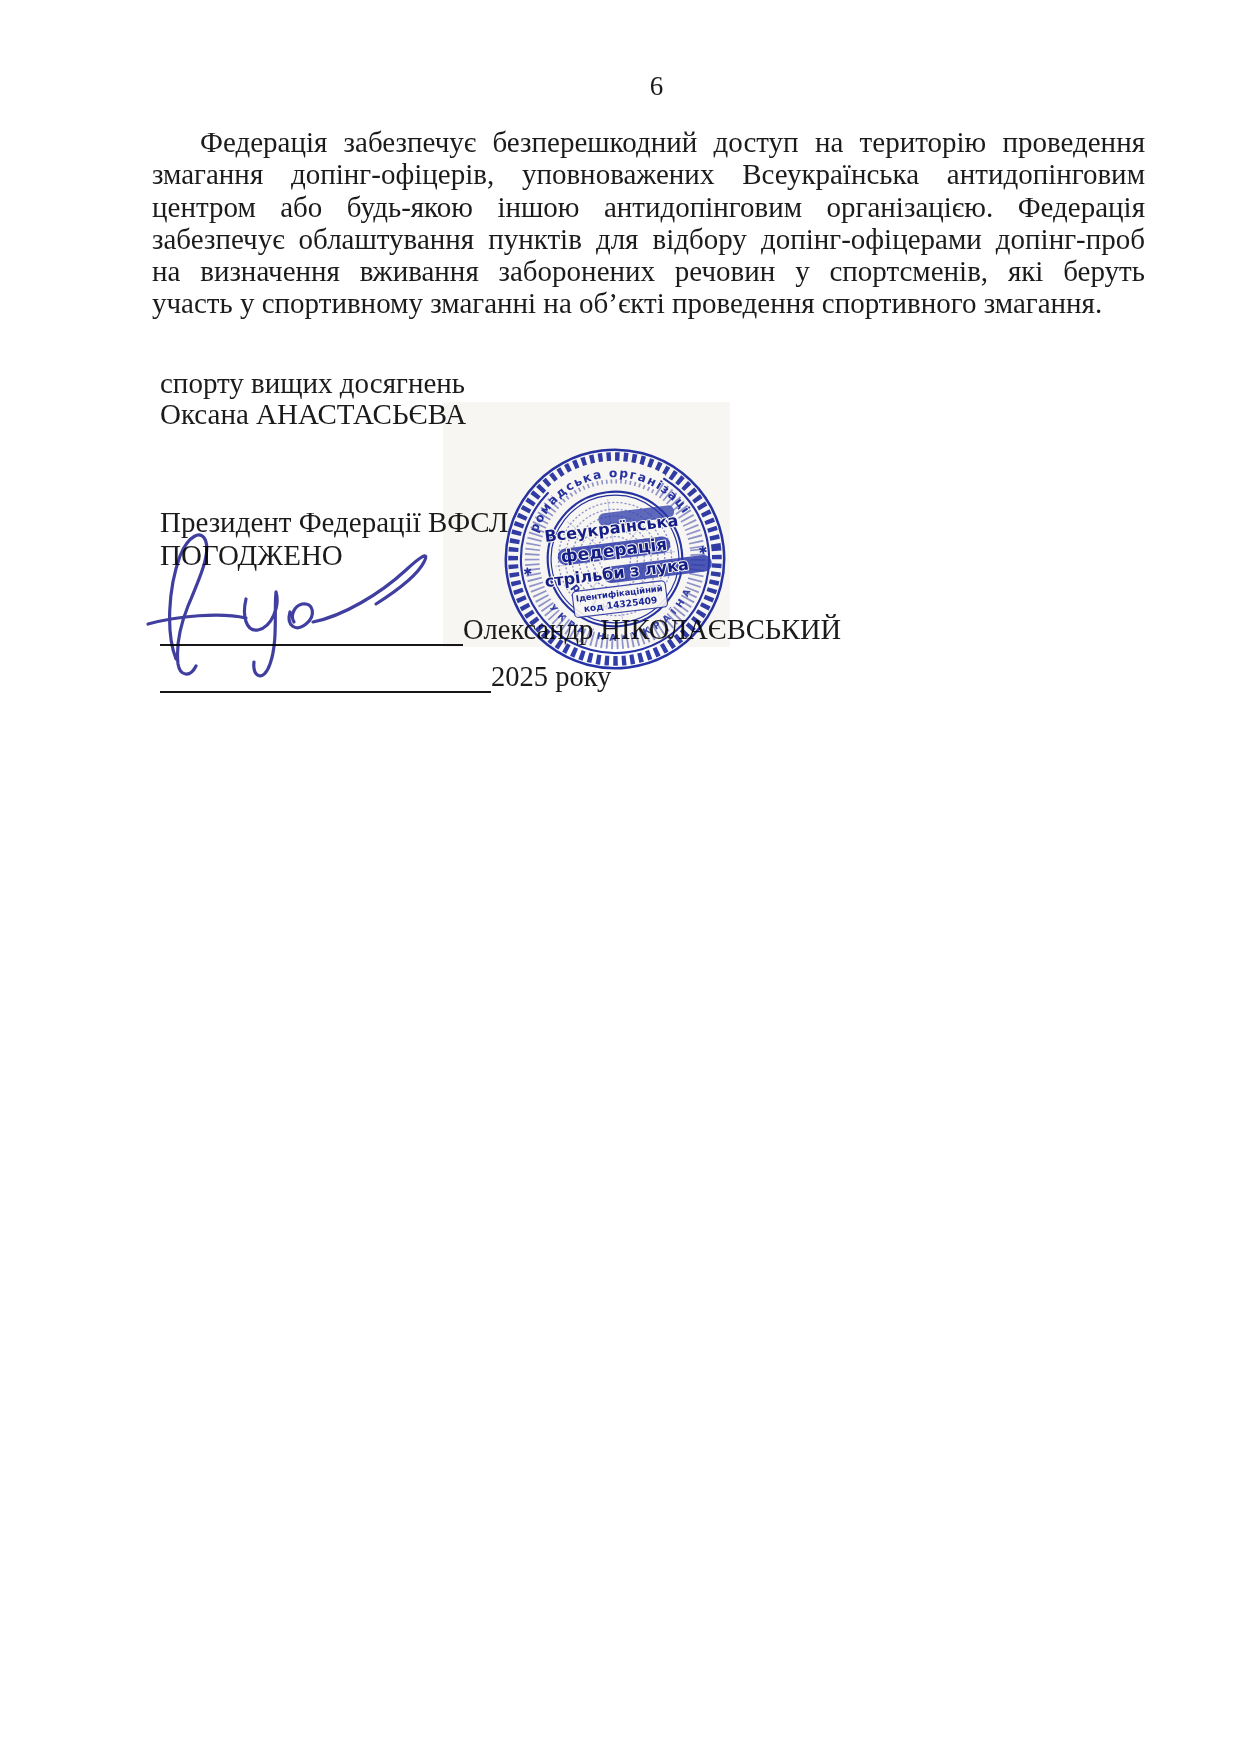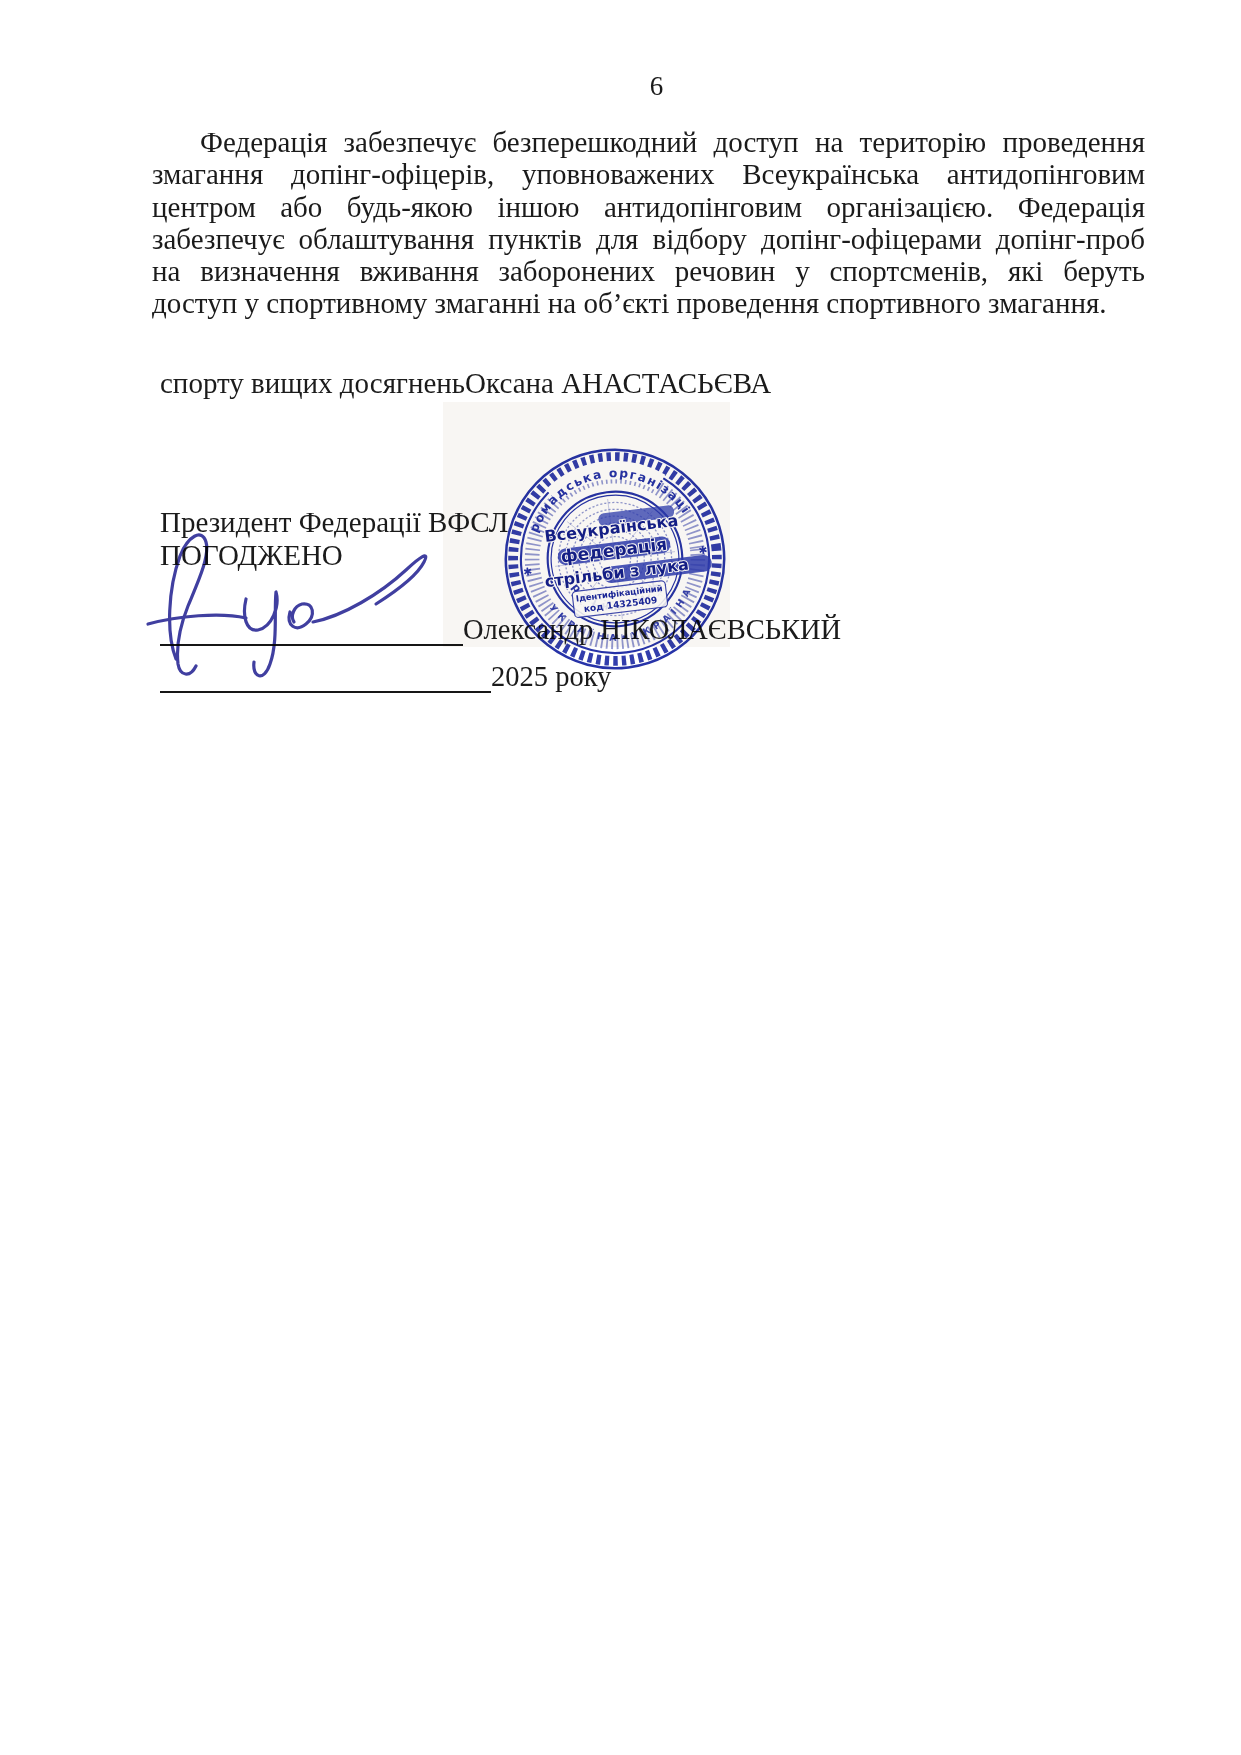--- a/index.html
+++ b/index.html
@@ -15,21 +15,21 @@
   .abs{position:absolute;}
   
   .pagenum{left:160px;top:71px;width:993px;text-align:center;font-size:27px;line-height:30px;z-index:1;}
   
   .para{left:152px;top:98px;width:993px;z-index:1;margin-top:28px;}
   .para .ln{font-size:29px;line-height:32.3px;text-align:justify;text-align-last:justify;white-space:normal;}
   .para .ln.first{text-indent:48px;}
   .para .ln.last{text-align-last:left;}
   
   .director{left:160px;top:368px;width:993px;z-index:1;font-size:29px;line-height:31px;}
-  .director .row2{display:flex;}
+  .director .row2{display:flex;flex-direction:column;}
   .director .row2 .right{padding-right:102px;font-family:Liberation Serif, serif;}
   
   .scanbg{left:443px;top:402px;width:287px;height:245px;background:#f8f6f3;z-index:0;}
   
   .approval{left:160px;top:506px;z-index:1;font-size:29px;line-height:33px;}
   
   .fill-row{display:flex;align-items:flex-end;z-index:1;font-size:28.5px;}
   .name-row{left:160px;top:612px;}
   .date-row{left:160px;top:659px;}
   .blank{display:inline-block;height:32px;border-bottom:2px solid #161616;}
@@ -47,21 +47,21 @@
 <div class="page">
 
   <div class="abs pagenum">6</div>
 
   <div class="abs para">
     <div class="ln first">Федерація забезпечує безперешкодний доступ на територію проведення</div>
     <div class="ln">змагання допінг-офіцерів, уповноважених Всеукраїнська антидопінговим</div>
     <div class="ln">центром або будь-якою іншою антидопінговим організацією. Федерація</div>
     <div class="ln">забезпечує облаштування пунктів для відбору допінг-офіцерами допінг-проб</div>
     <div class="ln">на визначення вживання заборонених речовин у спортсменів, які беруть</div>
-    <div class="ln last">доступ у спортивному змаганні на об’єкті проведення спортивного змагання.</div>
+    <div class="ln last">участь у спортивному змаганні на об’єкті проведення спортивного змагання.</div>
   </div>
 
   <div class="abs scanbg"></div>
 
   <div class="abs director">
     <div class="row2">
       <span>спорту вищих досягнень</span>
       <span class="right">Оксана АНАСТАСЬЄВА</span>
     </div>
   </div>

